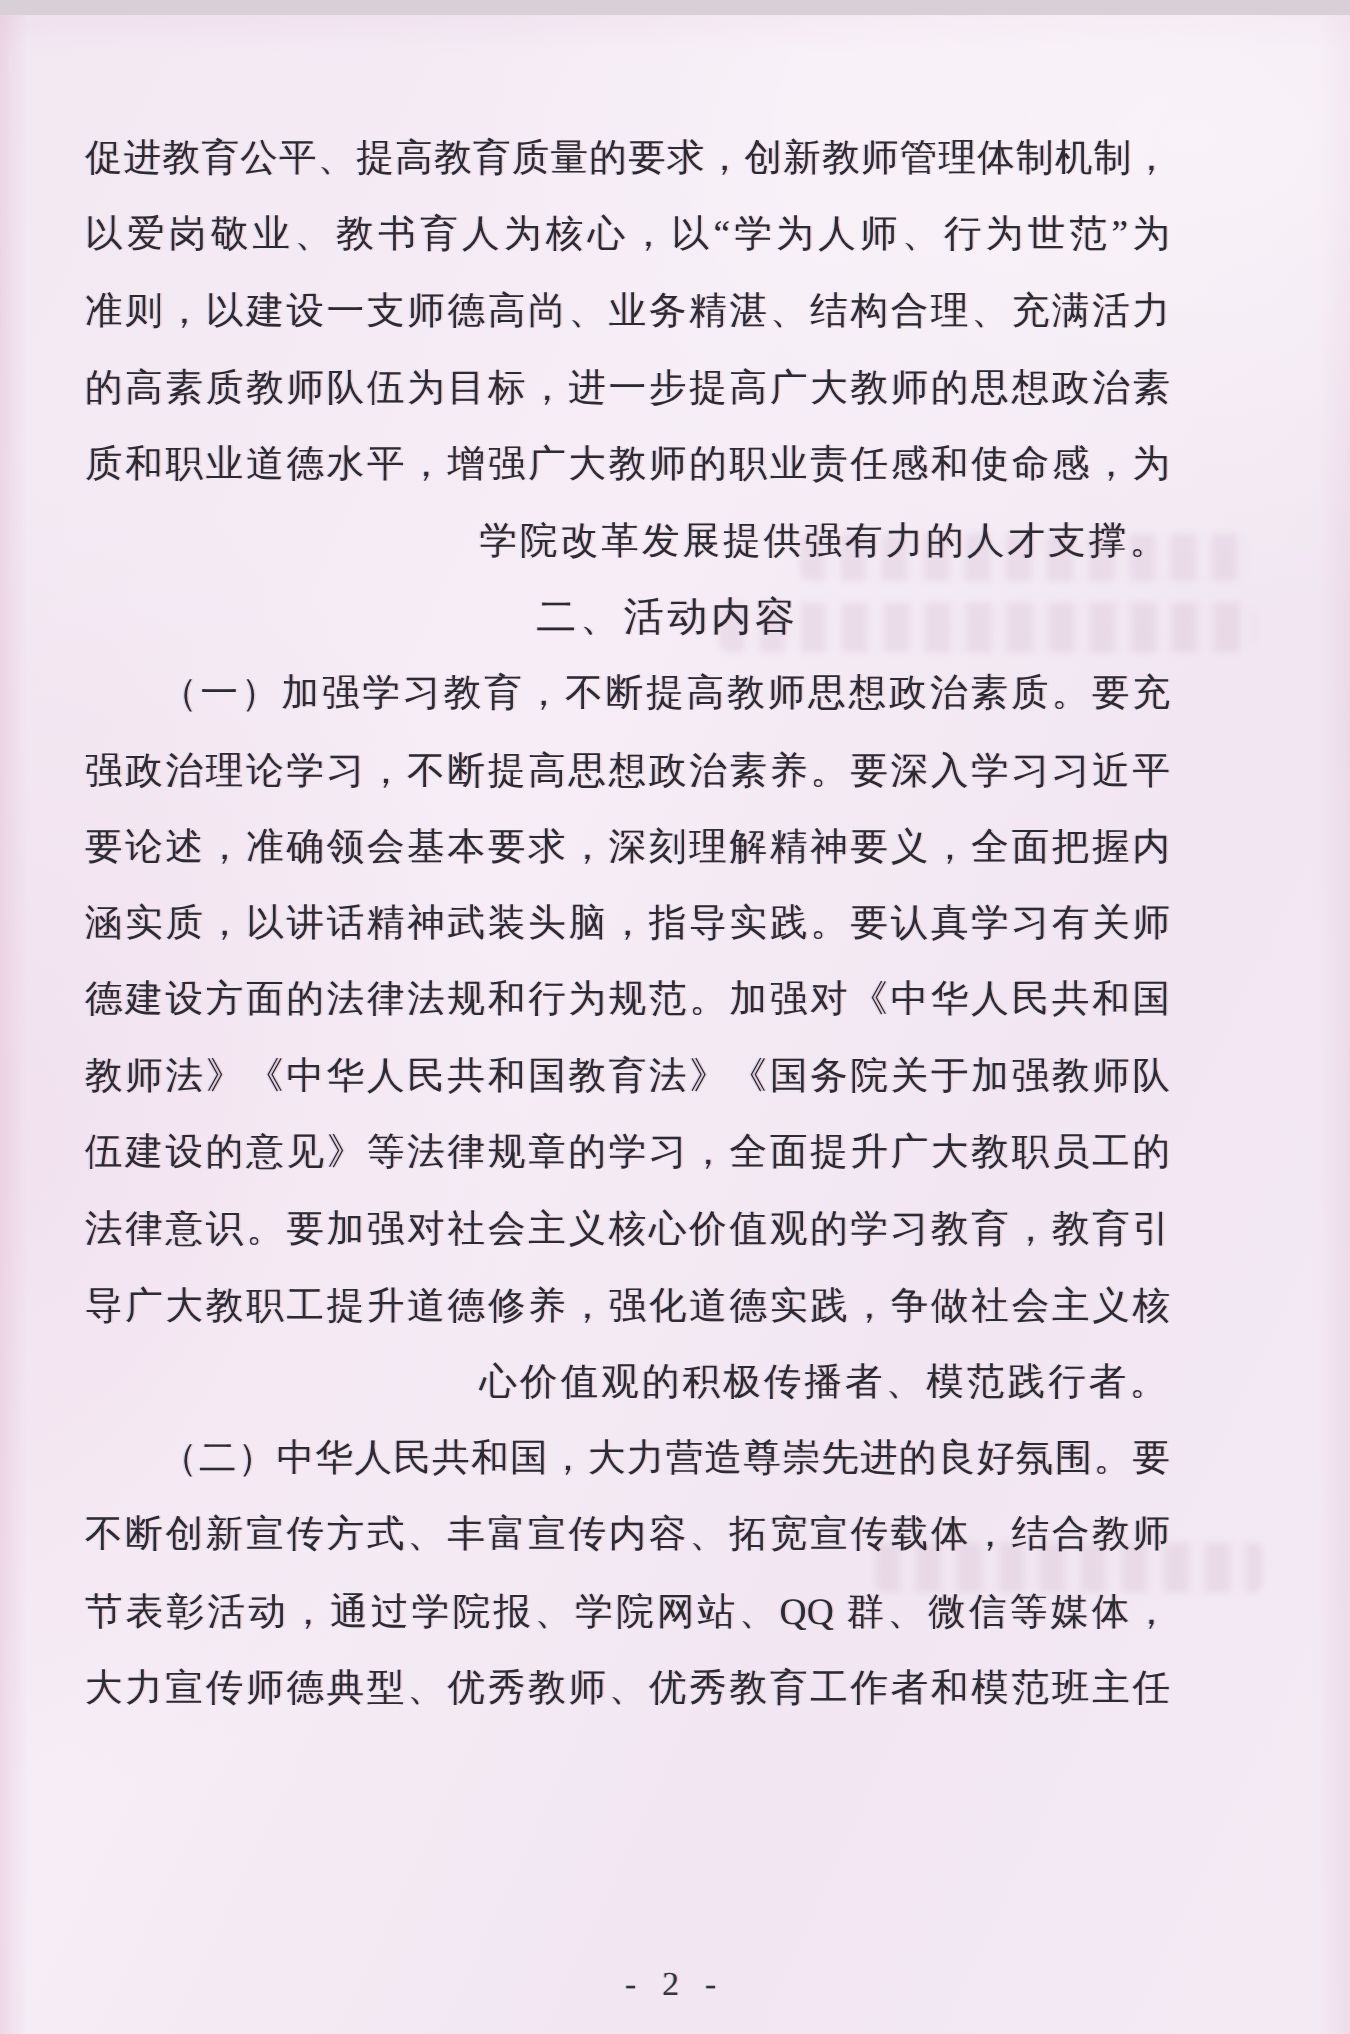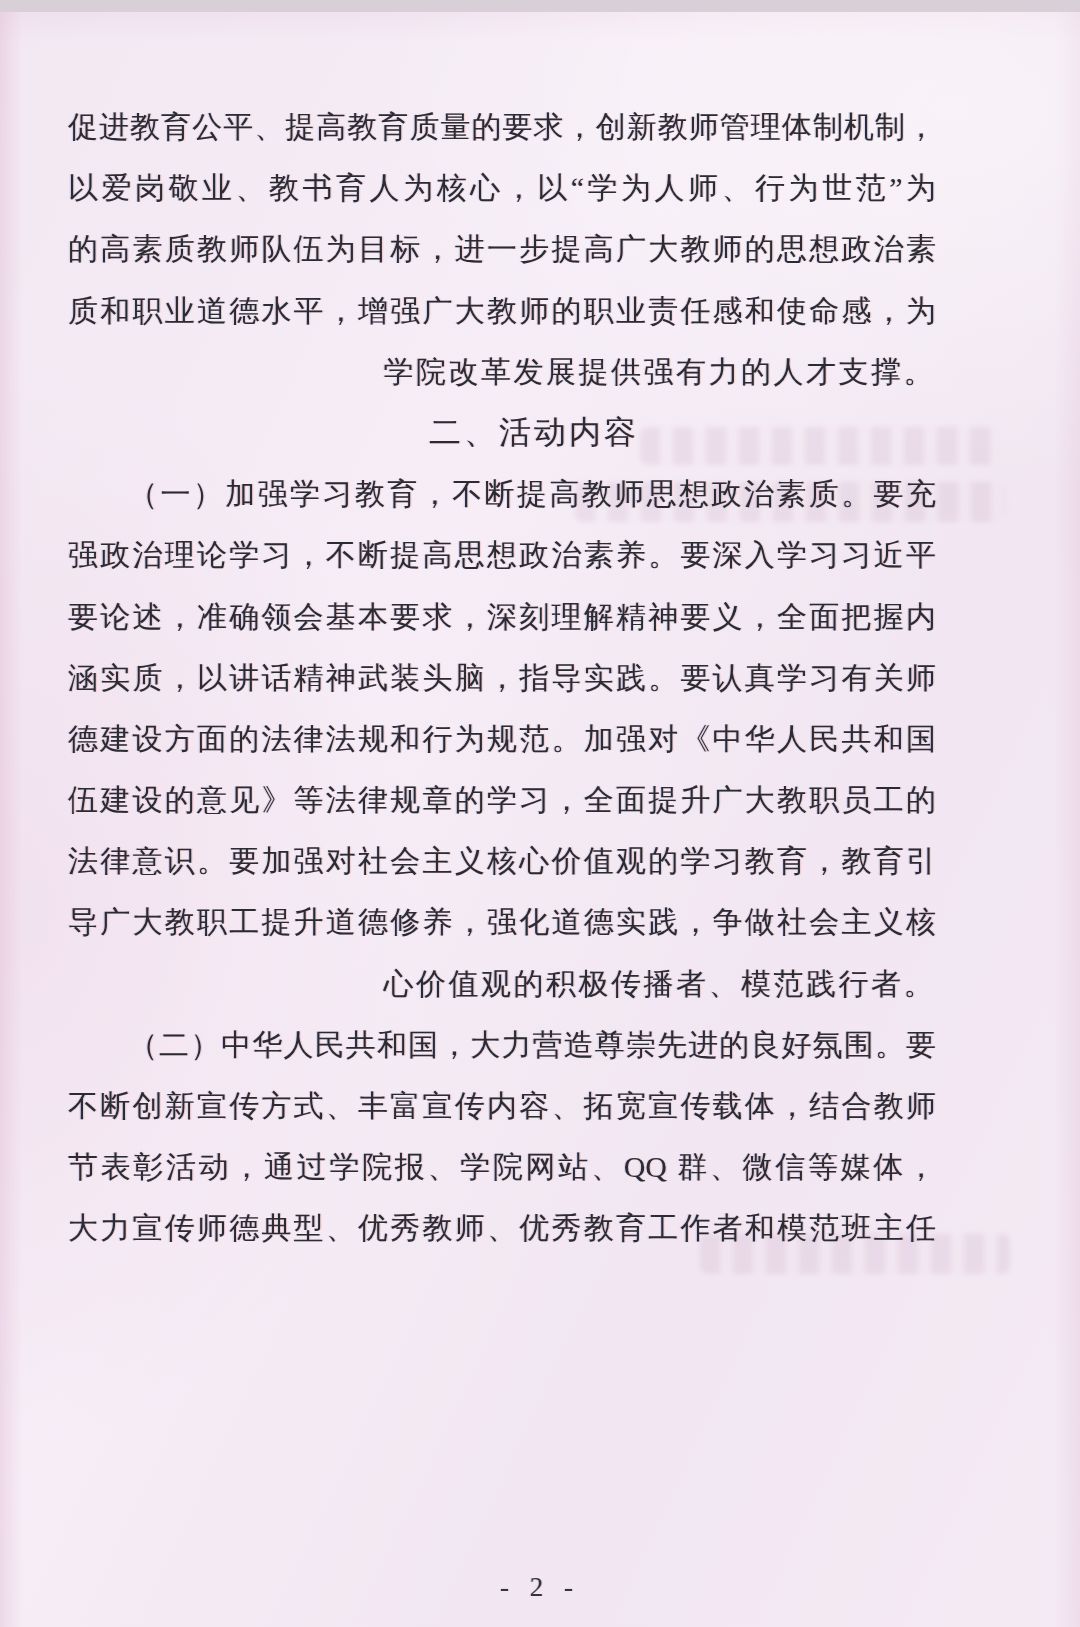--- a/index.html
+++ b/index.html
@@ -79,29 +79,31 @@
 <body>
 
 <div class="paper">
   <div class="ghost" style="left:640px; top:415px; width:360px; height:38px;"></div>
   <div class="ghost" style="left:575px; top:470px; width:430px; height:40px;"></div>
   <div class="ghost" style="left:700px; top:1222px; width:310px; height:40px;"></div>
 
   <div class="doc-body" id="doc-lines">
       <div class="line fill">促进教育公平、提高教育质量的要求，创新教师管理体制机制，</div>
       <div class="line fill">以爱岗敬业、教书育人为核心，以“学为人师、行为世范”为</div>
+      <div class="line fill">准则，以建设一支师德高尚、业务精湛、结构合理、充满活力</div>
       <div class="line fill">的高素质教师队伍为目标，进一步提高广大教师的思想政治素</div>
       <div class="line fill">质和职业道德水平，增强广大教师的职业责任感和使命感，为</div>
       <div class="line end">学院改革发展提供强有力的人才支撑。</div>
       <div class="line heading">二、活动内容</div>
       <div class="line para">（一）加强学习教育，不断提高教师思想政治素质。要充</div>
       <div class="line fill">强政治理论学习，不断提高思想政治素养。要深入学习习近平</div>
       <div class="line fill">要论述，准确领会基本要求，深刻理解精神要义，全面把握内</div>
       <div class="line fill">涵实质，以讲话精神武装头脑，指导实践。要认真学习有关师</div>
       <div class="line fill">德建设方面的法律法规和行为规范。加强对《中华人民共和国</div>
+      <div class="line fill">教师法》《中华人民共和国教育法》《国务院关于加强教师队</div>
       <div class="line fill">伍建设的意见》等法律规章的学习，全面提升广大教职员工的</div>
       <div class="line fill">法律意识。要加强对社会主义核心价值观的学习教育，教育引</div>
       <div class="line fill">导广大教职工提升道德修养，强化道德实践，争做社会主义核</div>
       <div class="line end">心价值观的积极传播者、模范践行者。</div>
       <div class="line para">（二）中华人民共和国，大力营造尊崇先进的良好氛围。要</div>
       <div class="line fill">不断创新宣传方式、丰富宣传内容、拓宽宣传载体，结合教师</div>
       <div class="line fill">节表彰活动，通过学院报、学院网站、QQ 群、微信等媒体，</div>
       <div class="line fill">大力宣传师德典型、优秀教师、优秀教育工作者和模范班主任</div>
     </div>
 

